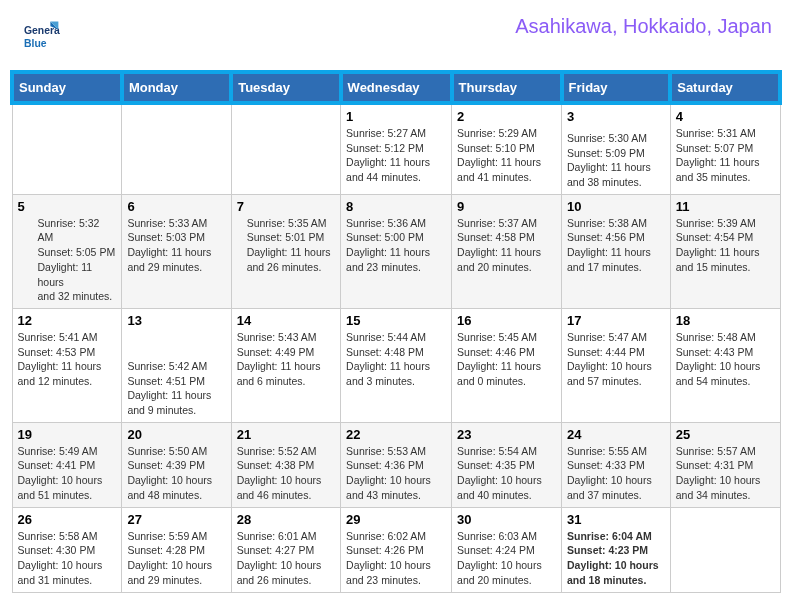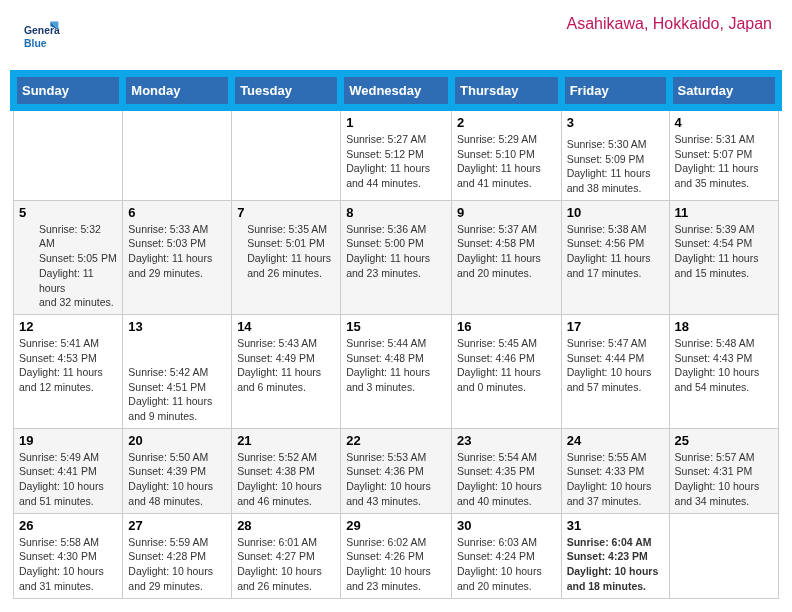--- a/index.html
+++ b/index.html
@@ -29,35 +29,35 @@
       height: 40px;
       margin-right: 4px;
     }
     .title-area { text-align: right; }
     .month-title {
       font-size: 36px;
       font-weight: bold;
       color: #222;
     }
     .location {
-      font-size: 16px;
-      color: #be185d;
+      font-size: 20px;
+      color: #8b5cf6;
     }
     .calendar-table {
       width: 100%;
       border-collapse: collapse;
       font-size: 11px;
     }
     .calendar-table th {
       background-color: #2e6db4;
       color: #fff;
       text-align: left;
       padding: 6px 5px;
       font-size: 13px;
-      border: 7px solid #0ea5e9;
+      border: 4px solid #0ea5e9;
     }
     .calendar-table td {
       border: 1px solid #ccc;
       vertical-align: top;
       padding: 4px 5px;
       width: 113px;
       height: 85px;
       background: #fff;
     }
     .calendar-table tr:nth-child(even) td {

